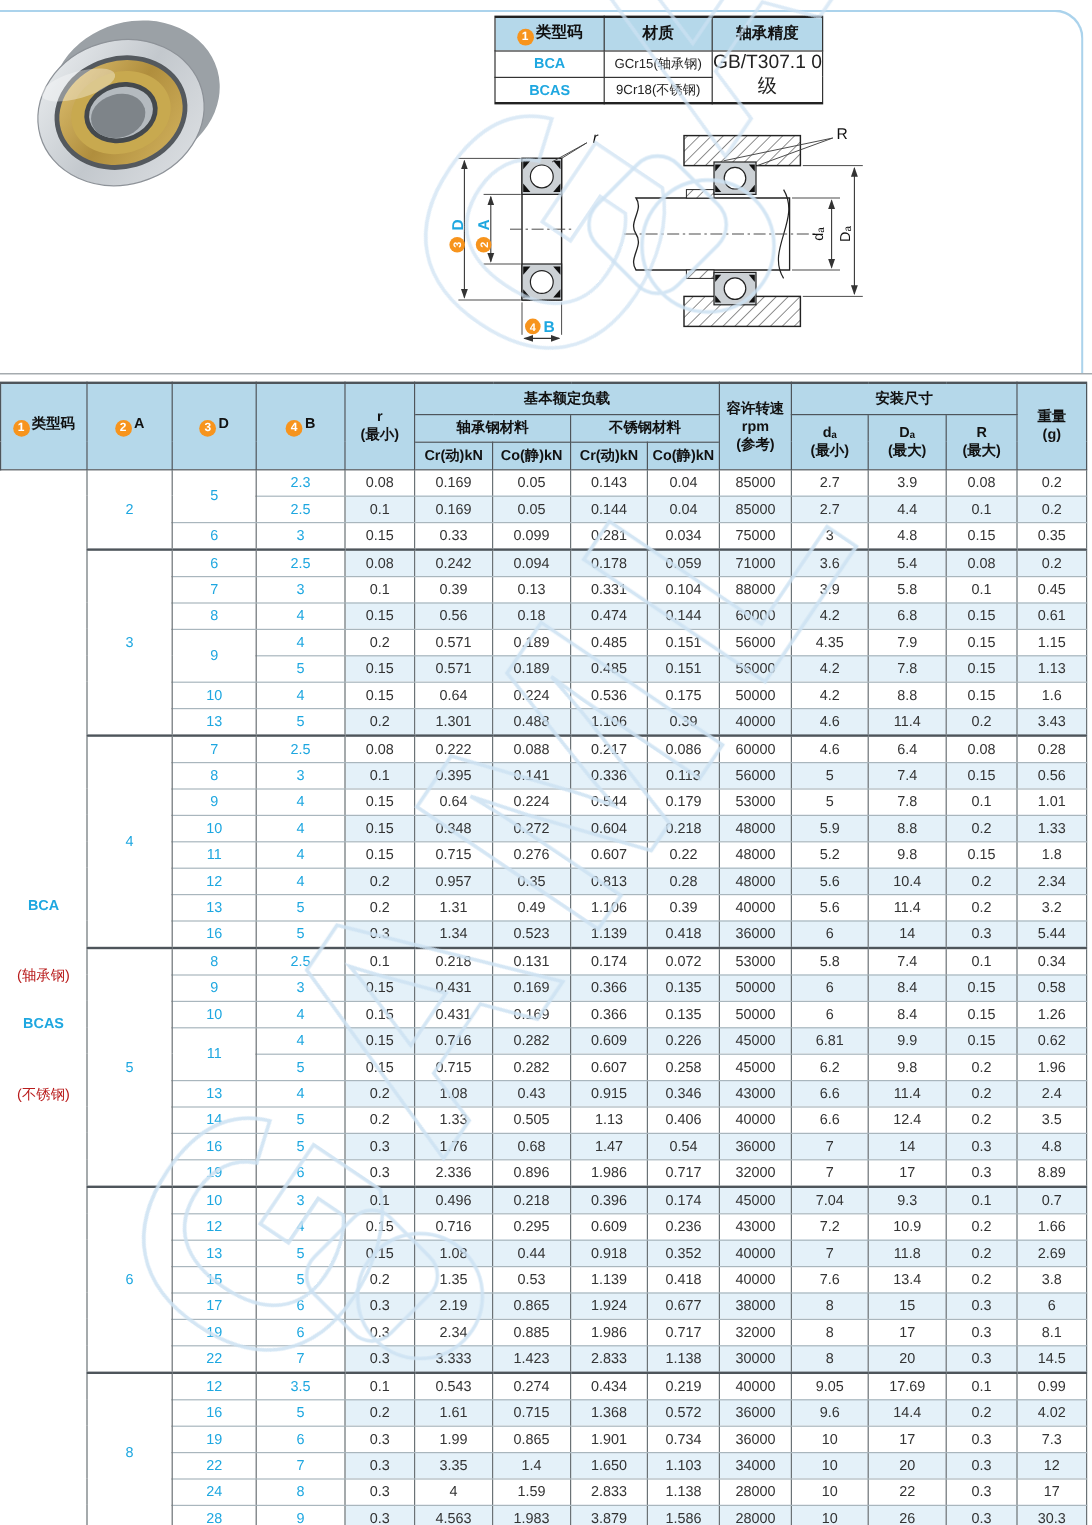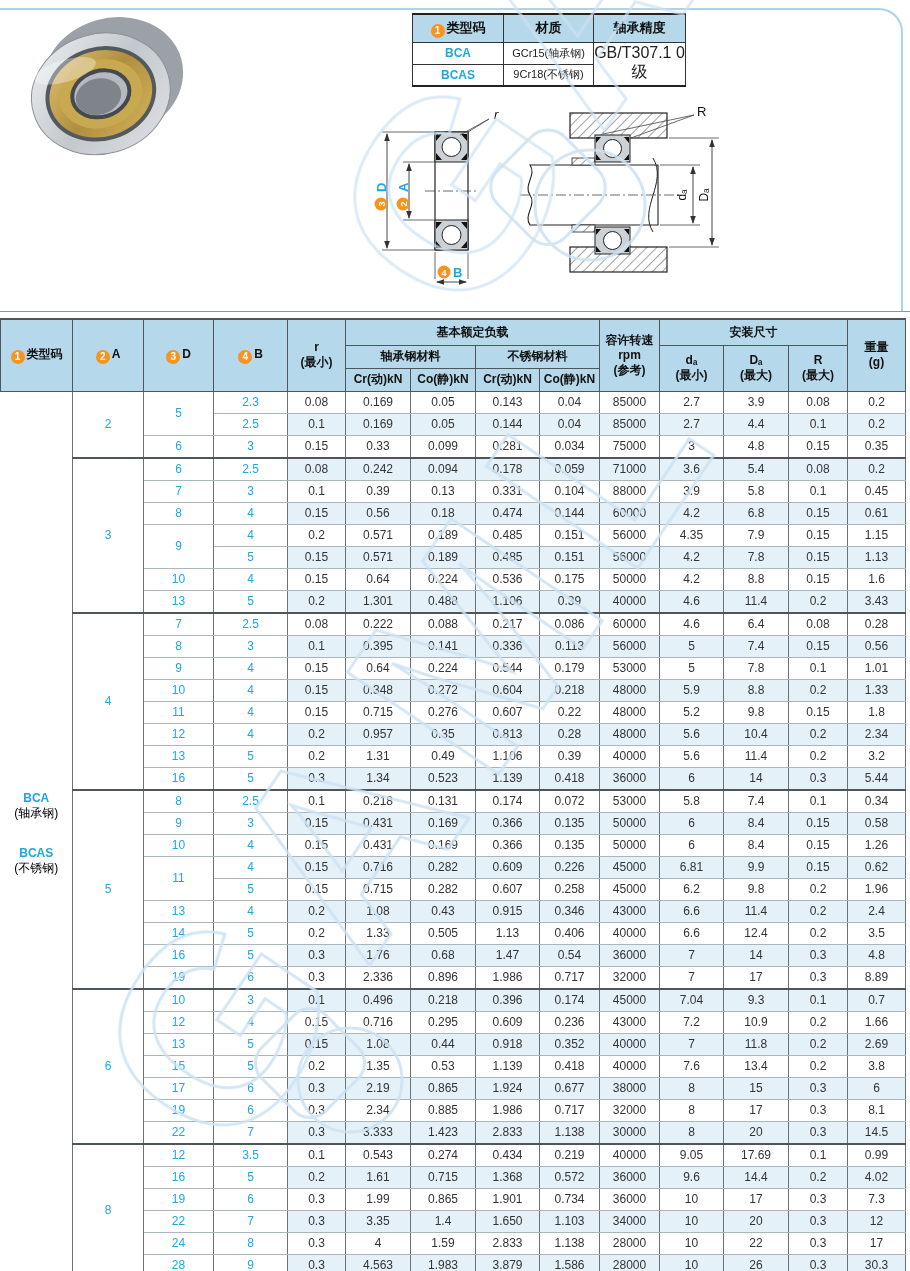--- a/index.html
+++ b/index.html
@@ -42,21 +42,21 @@
   .spec tr.h1{height:26px;}
   .spec tr.h2{height:23px;text-align:center;}
   .spec tr.h3{height:23px;}
   .spec td{border-right:1px solid #6b7276;border-bottom:1px solid #a9b6bd;font-size:12px;color:#333;
     text-align:center;height:21px;padding:0;background:#fff;white-space:nowrap;}
   .spec td.cyan{color:#1ea7e0;}
   .spec tr.striped td.data{background:#e4f1f9;}
   .spec tr.sec td{border-top:2px solid #4e555b;}
   .spec td.typecell{border-left:none;vertical-align:middle;background:#fff;font-size:12px;}
   .typecell .cy{color:#1ea7e0;font-weight:bold;}
-  .typecell .bk{color:#000000;}
+  .typecell .bk{color:#b91c1c;margin-top:44px;}
   .typecell .sp{height:24px;}
 </style>
 </head>
 <body>
 
 <div class="page">
 
   <div class="top-panel"></div>
   <div class="divider"></div>
 

